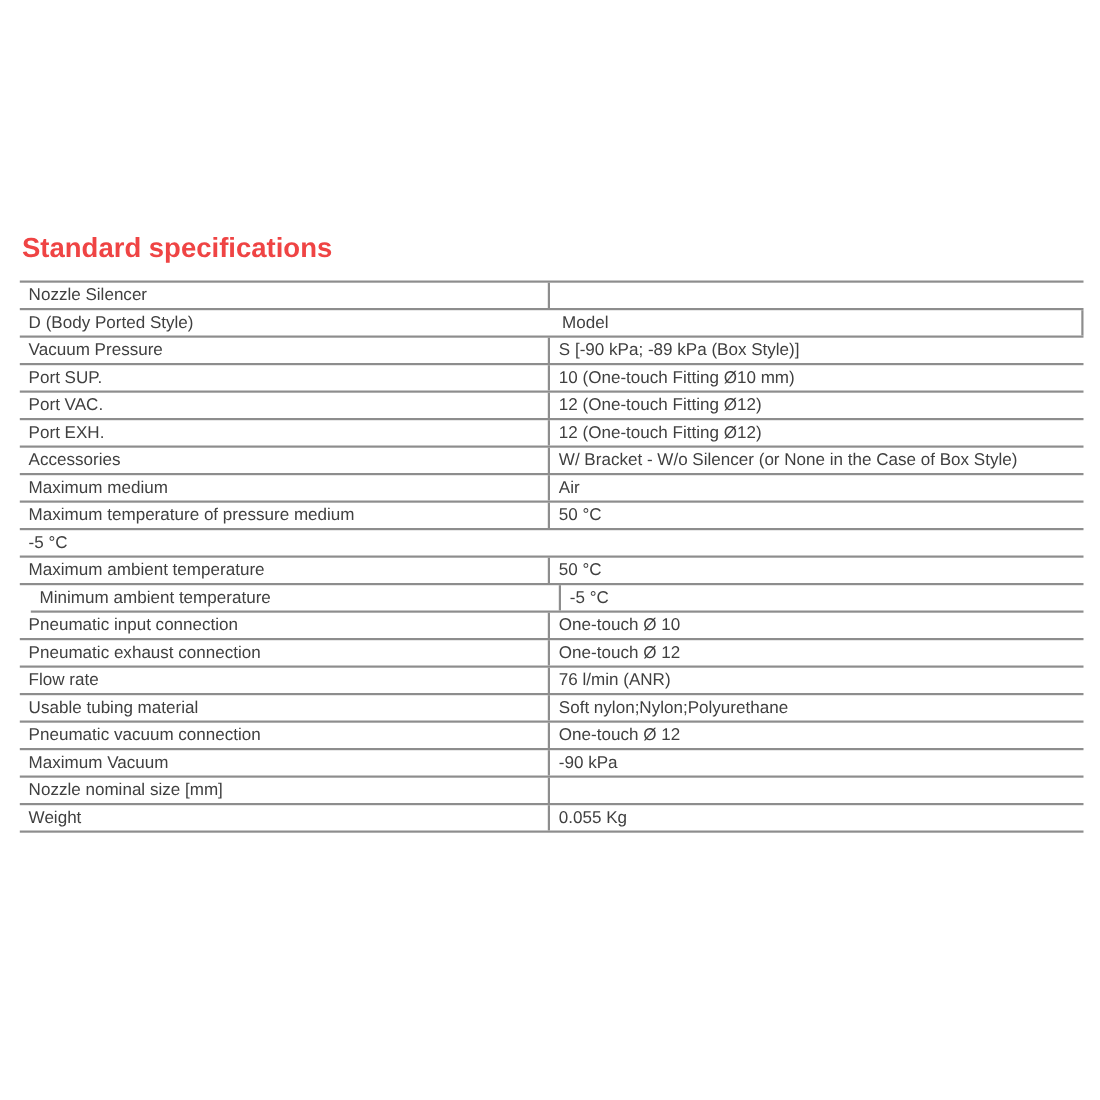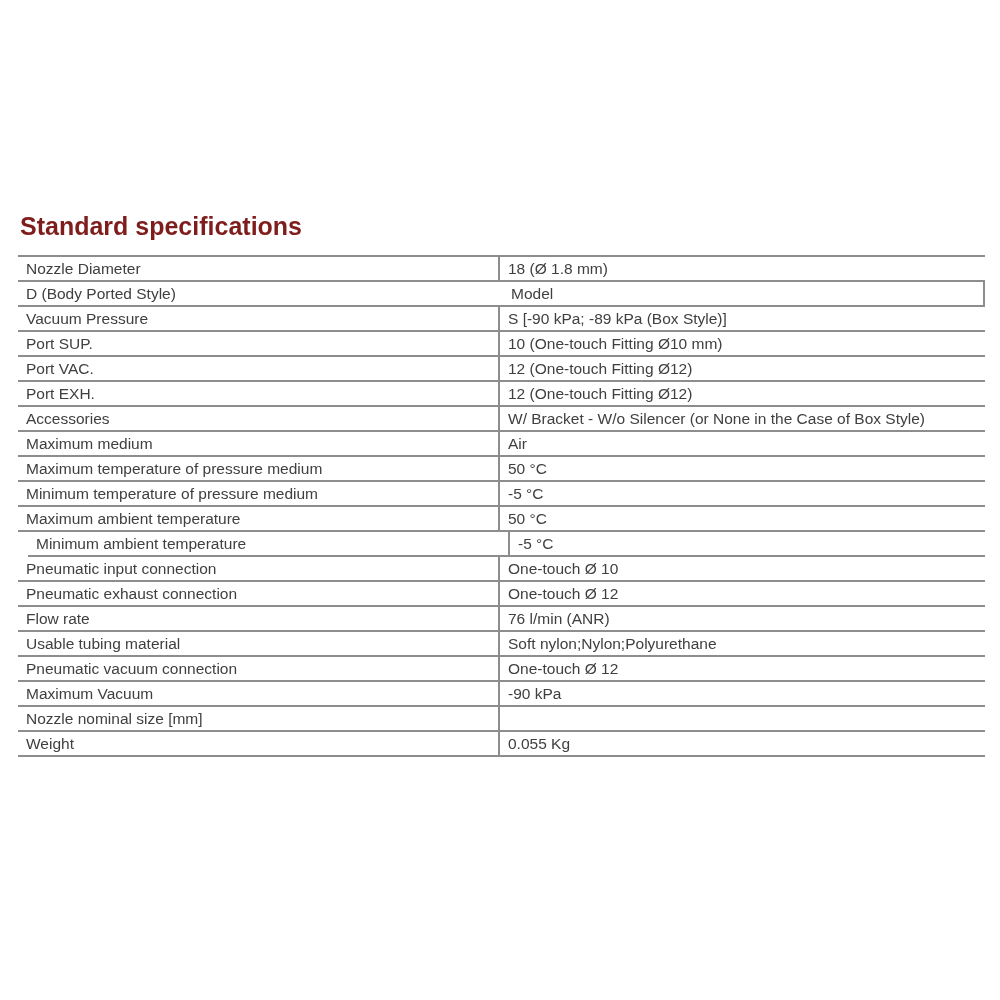--- a/index.html
+++ b/index.html
@@ -52,29 +52,26 @@
   .spec-value {
     flex: 1 1 auto;
   }
   .spec-cell span {
     display: block;
   }
 </style>
 </head>
 <body style="color: rgb(64, 64, 64); background: rgb(255, 255, 255);">
 
-<div class="page-title" style="color: #7f1d1d;">Standard specifications</div>
+<div class="page-title" style="color: #ef4444;">Standard specifications</div>
 
 <div class="spec-table" style="border-top-color: rgb(141, 141, 141);">
   <div class="spec-row" style="border-bottom-color: rgb(141, 141, 141);">
     <div class="spec-cell spec-label" style="border-right-color: rgb(141, 141, 141);">
-        <span>Nozzle Diameter</span>
-      </div>
-    <div class="spec-cell spec-value">
-        <span>18 (Ø 1.8 mm)</span>
+        <span>Nozzle Silencer</span>
       </div>
   </div>
 
   <div class="spec-row" style="border-bottom-color: rgb(141, 141, 141);">
     <div class="spec-cell spec-value">
         <span>D (Body Ported Style)</span>
       </div>
     <div class="spec-cell spec-label" style="border-right-color: rgb(141, 141, 141);">
         <span>Model</span>
       </div>
@@ -137,23 +134,20 @@
   <div class="spec-row" style="border-bottom-color: rgb(141, 141, 141);">
     <div class="spec-cell spec-label" style="border-right-color: rgb(141, 141, 141);">
         <span>Maximum temperature of pressure medium</span>
       </div>
     <div class="spec-cell spec-value">
         <span>50 °C</span>
       </div>
   </div>
 
   <div class="spec-row" style="border-bottom-color: rgb(141, 141, 141);">
-    <div class="spec-cell spec-label" style="border-right-color: rgb(141, 141, 141);">
-        <span>Minimum temperature of pressure medium</span>
-      </div>
     <div class="spec-cell spec-value">
         <span>-5 °C</span>
       </div>
   </div>
 
   <div class="spec-row" style="border-bottom-color: rgb(141, 141, 141);">
     <div class="spec-cell spec-label" style="border-right-color: rgb(141, 141, 141);">
         <span>Maximum ambient temperature</span>
       </div>
     <div class="spec-cell spec-value">

